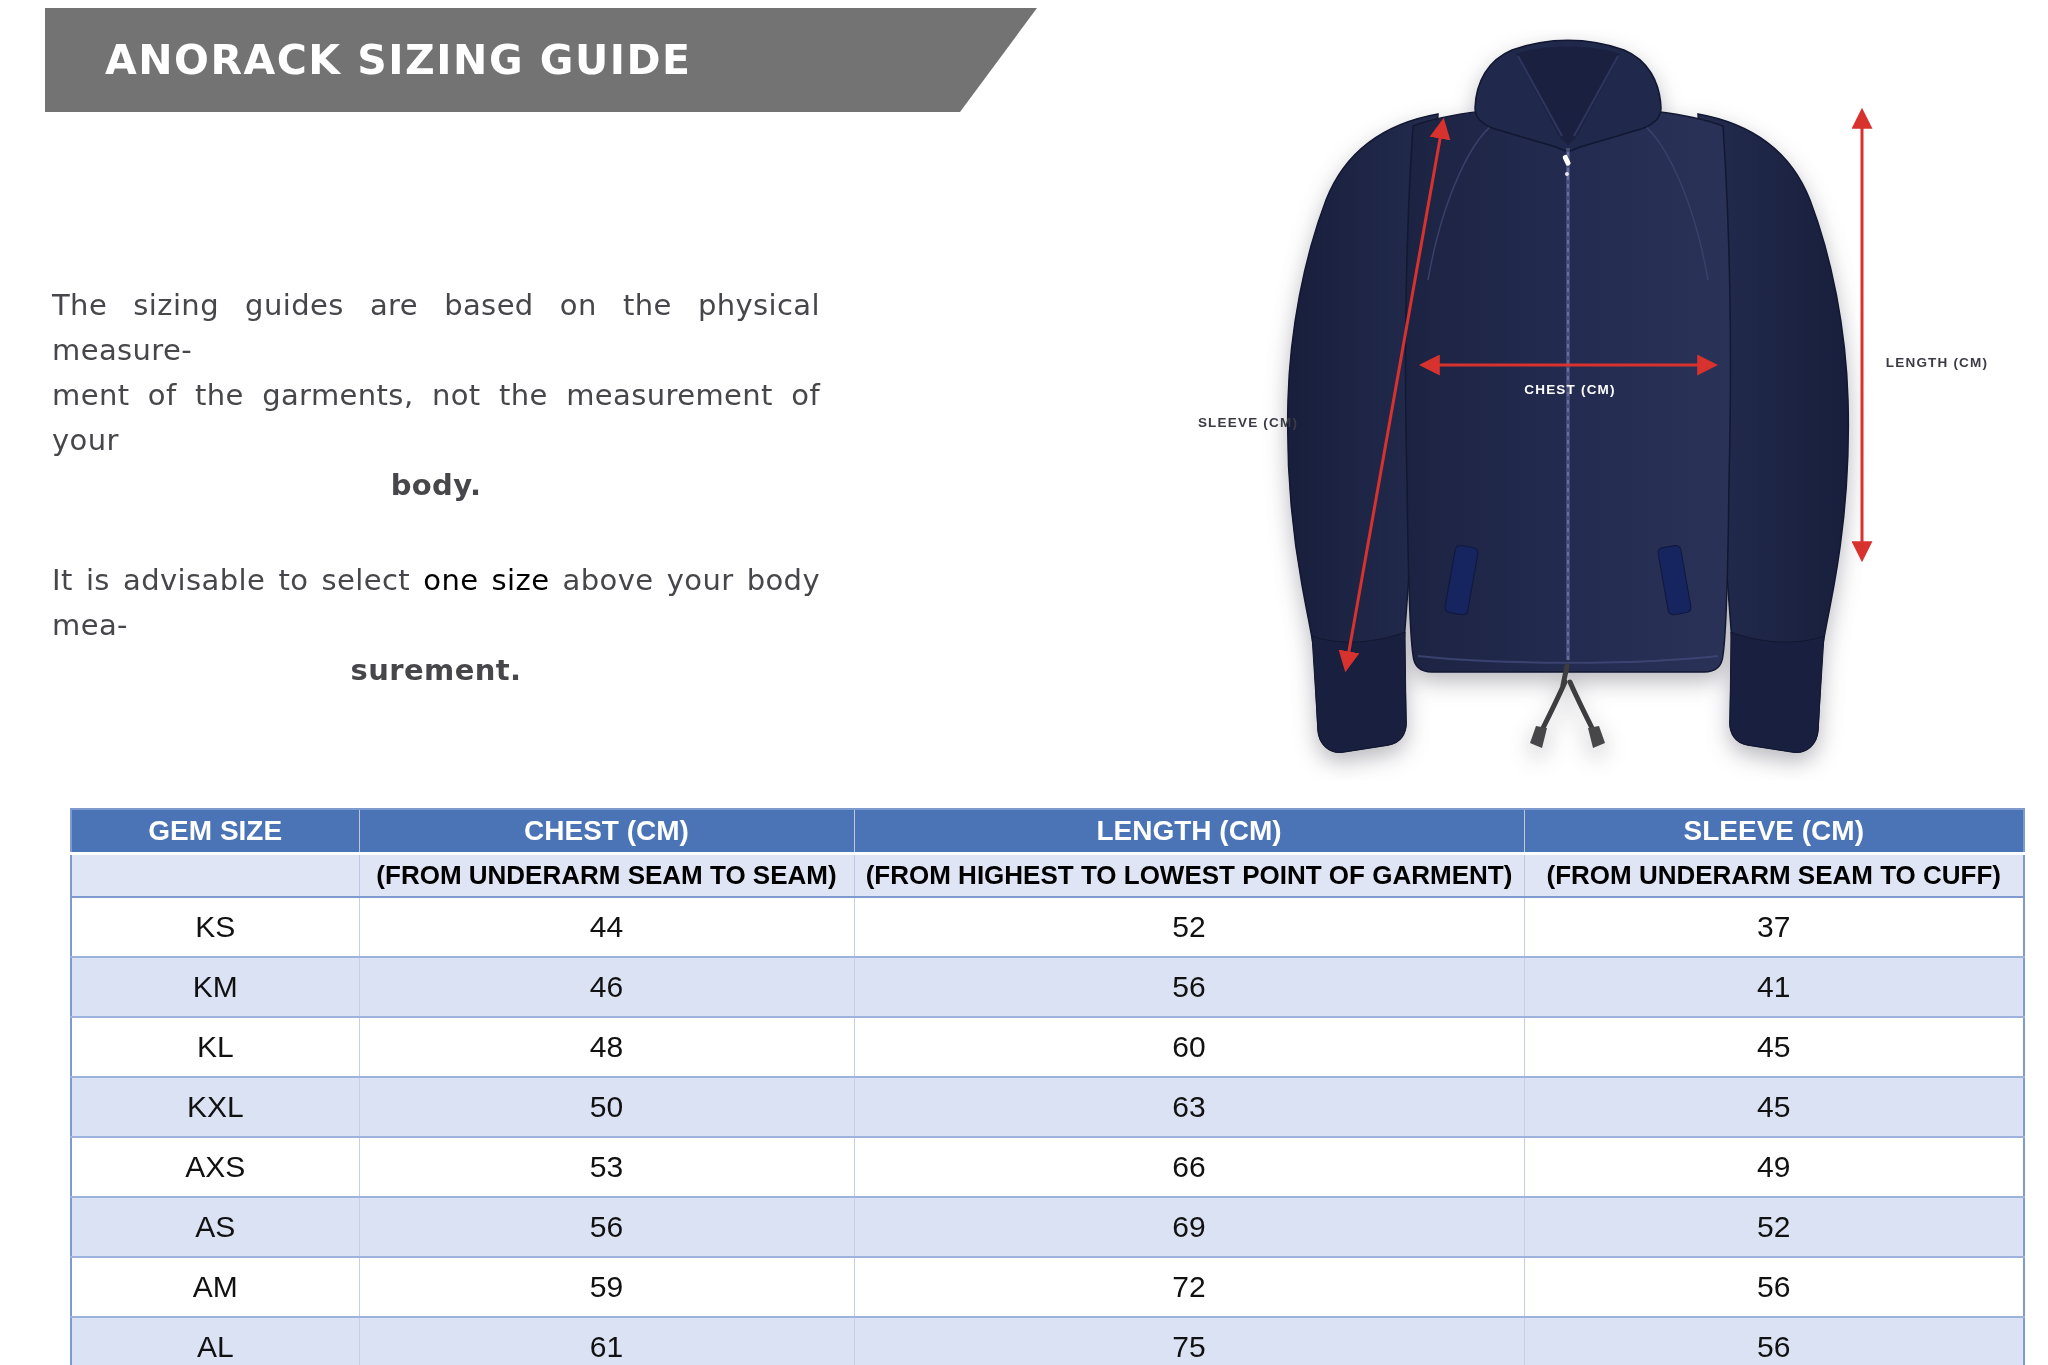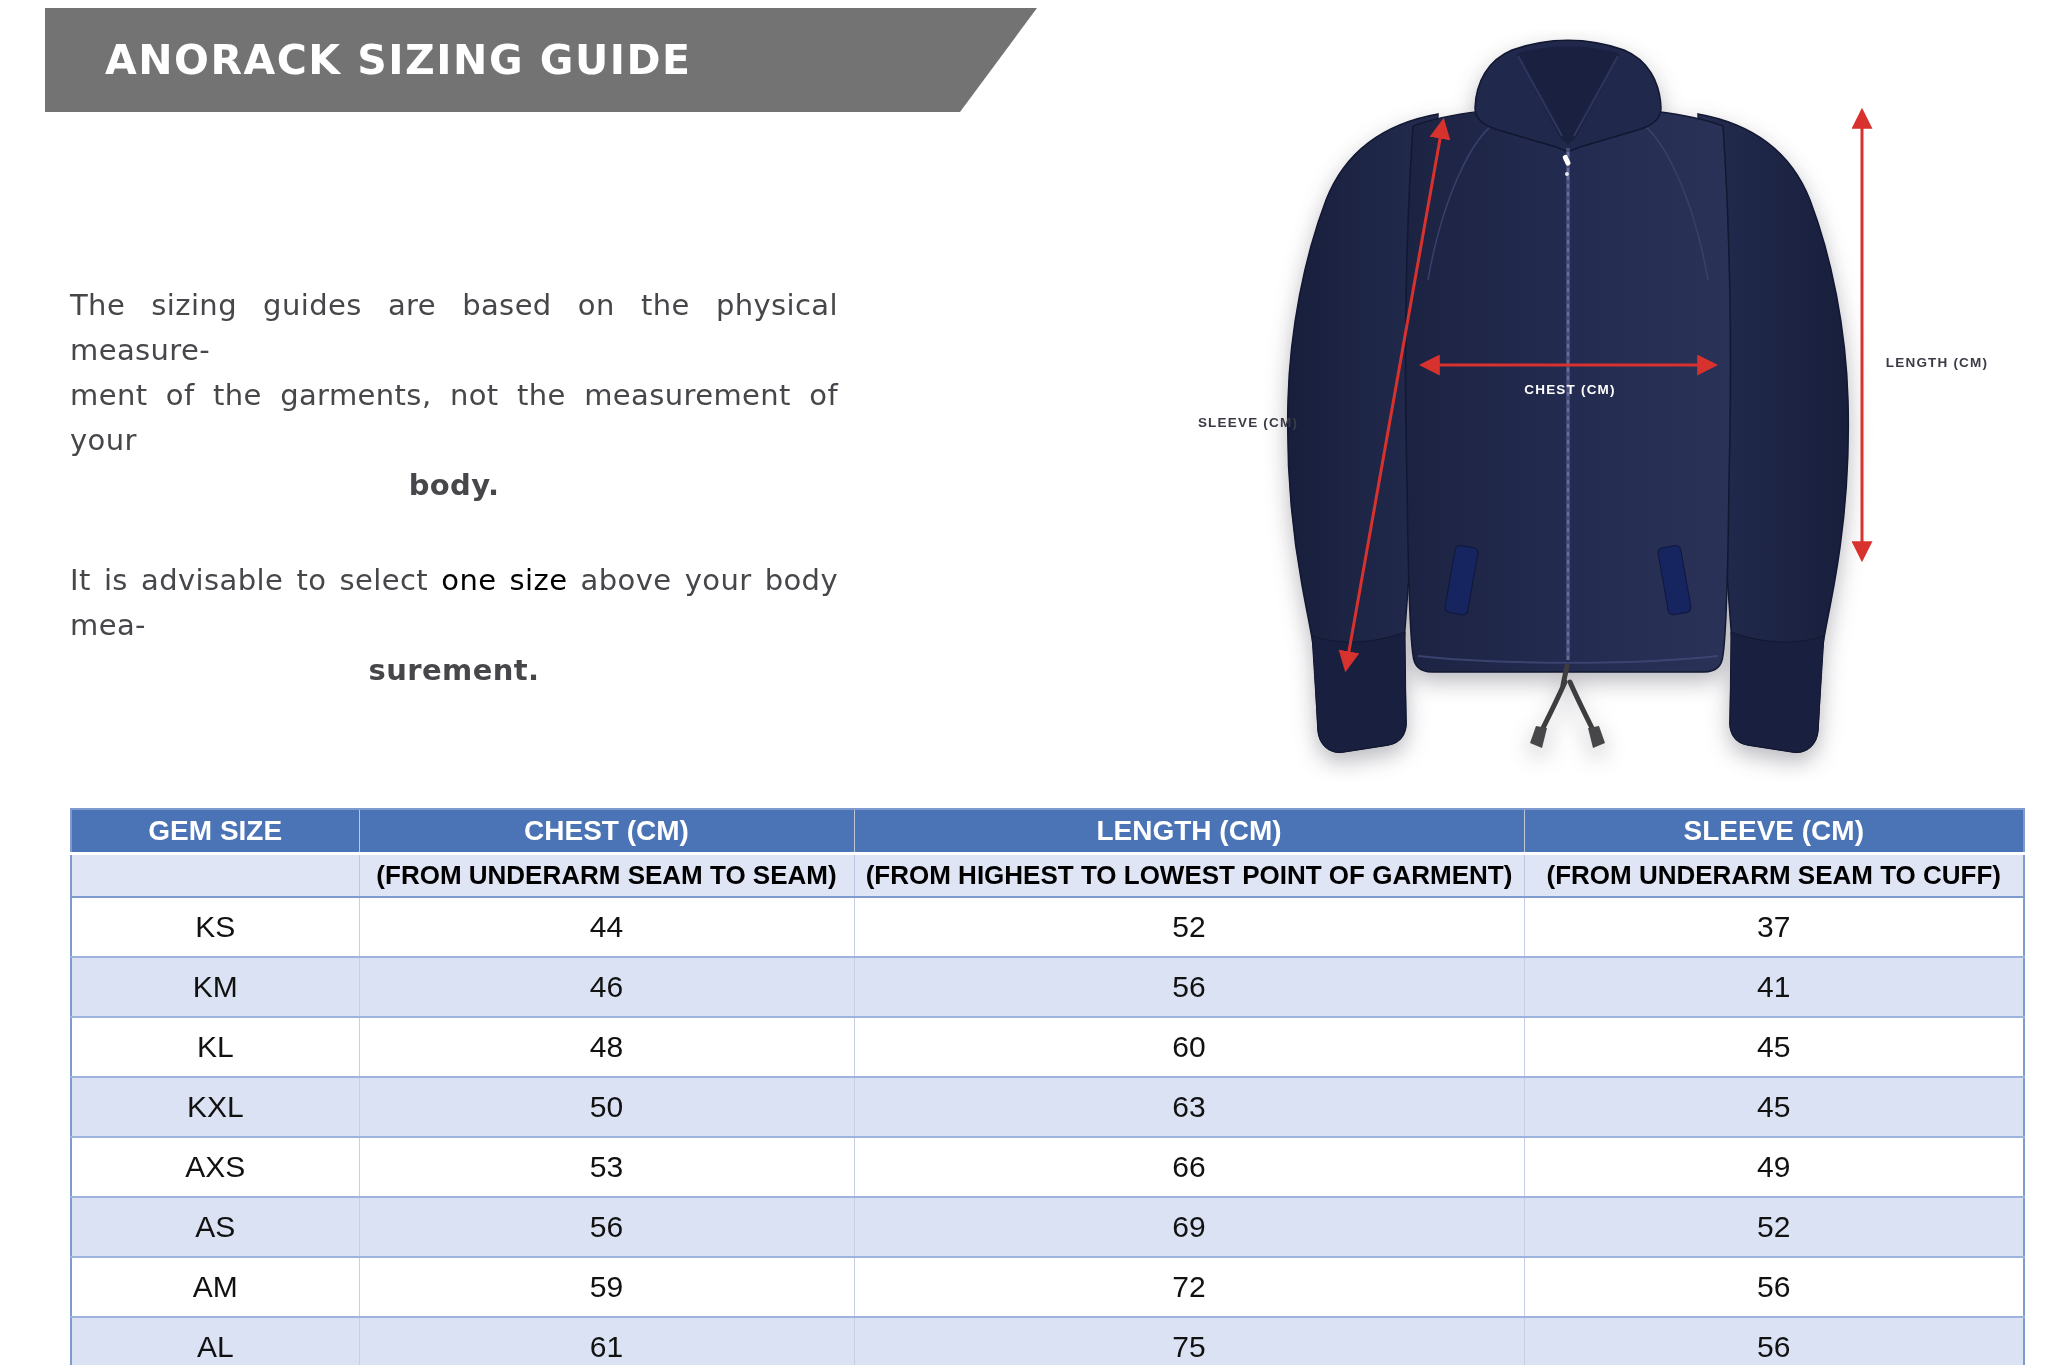--- a/index.html
+++ b/index.html
@@ -19,21 +19,21 @@
   }
   .banner-title {
     font-family:"DejaVu Sans", sans-serif;
     font-size:41px; font-weight:bold; color:#ffffff; letter-spacing:1.5px;
   }
 
   
   .intro {
     position:absolute; left:52px; top:283px; width:768px;
     font-family:"DejaVu Sans", sans-serif;
-    font-size:29px; line-height:45px; color:#47474b; letter-spacing:0.4px;margin-left:18px;
+    font-size:29px; line-height:45px; color:#47474b; letter-spacing:0.4px;
   }
   .intro .jline { text-align:justify; text-align-last:justify; }
   .intro .lline { text-align:center;font-weight:bold; }
   .intro .p2 { margin-top:50px; }
   .hl { color:#000000; }
 
   
   .diagram { position:absolute; left:1180px; top:30px; width:868px; height:750px; }
   .jacket-group { filter:drop-shadow(0 9px 11px rgba(42,42,60,0.33)); }
   .diag-label {

